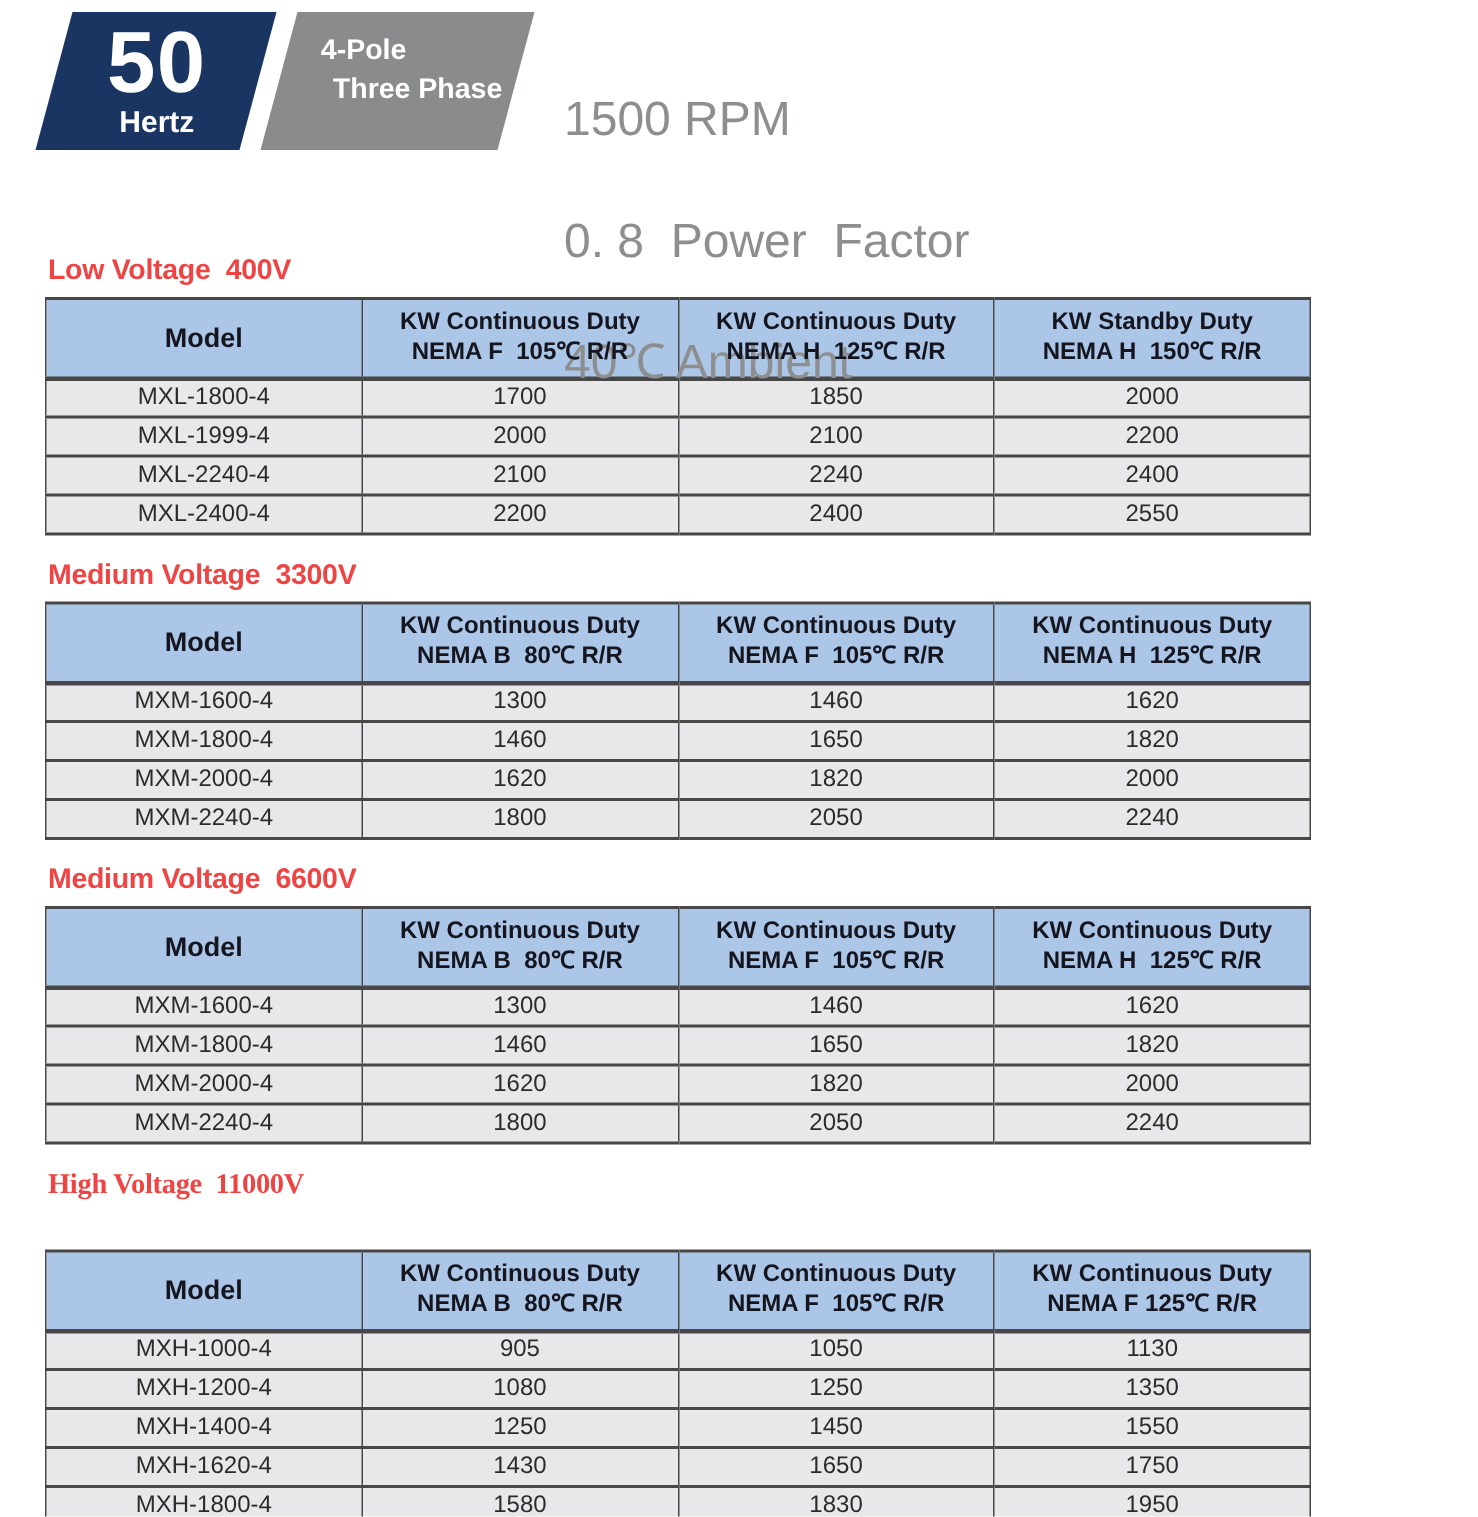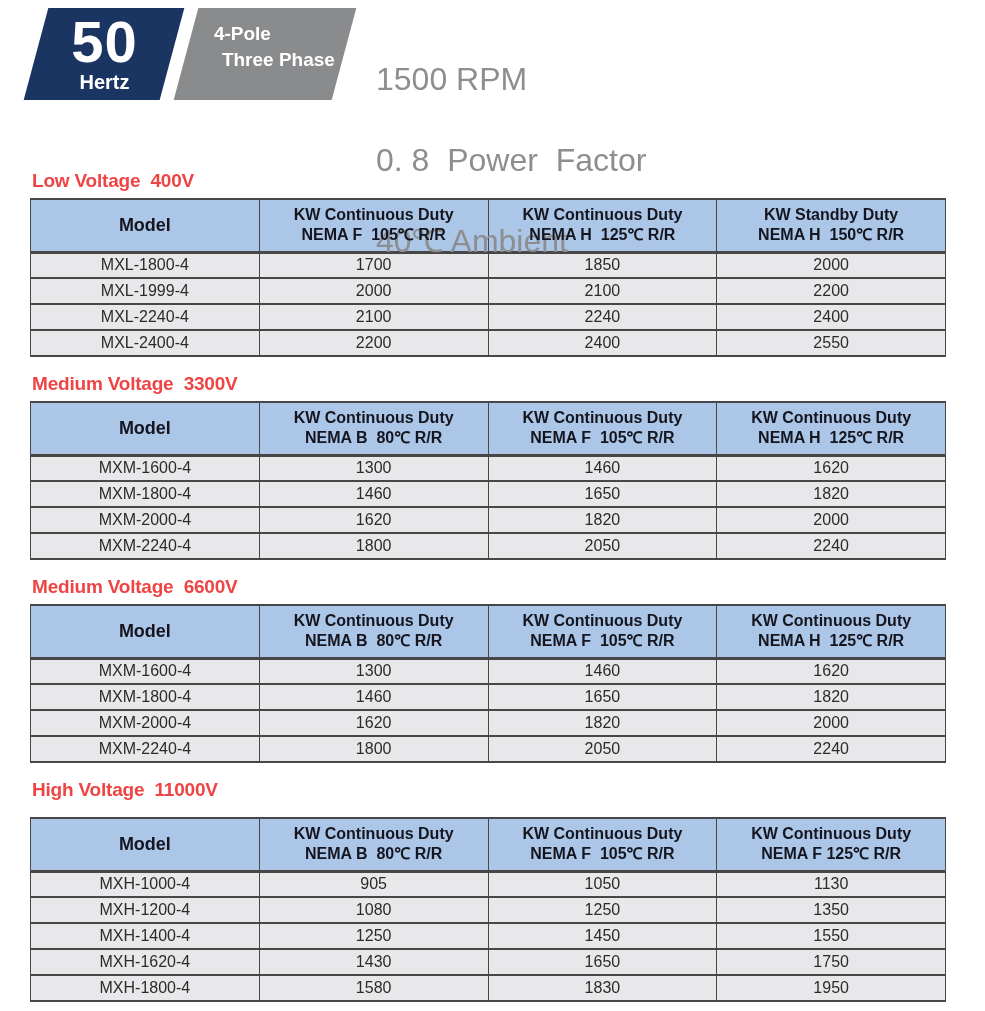--- a/index.html
+++ b/index.html
@@ -59,25 +59,25 @@
 
   
   .sections { margin-left: 30px; }
   .section-title {
     font-size: 19px; font-weight: bold; color: #ef4444;
     margin: 16px 0 6px 2px;
     white-space: pre;
     letter-spacing: -0.2px;
   }
   .section:first-child .section-title { margin-top: 70px; }
-  .section-high .section-title { margin-bottom: 16px; }
+  .section-high .section-title { margin-bottom: 32px; font-family: Liberation Serif, serif; }
 
   table.spec-table {
     border-collapse: collapse;
-    width: 916px;
+    width: 844px;
     table-layout: fixed;
   }
   .spec-table th, .spec-table td {
     border: 2px solid #474747;
     border-left-width: 1.5px;
     border-right-width: 1.5px;
     text-align: center;
     vertical-align: middle;
   }
   .spec-table th {

